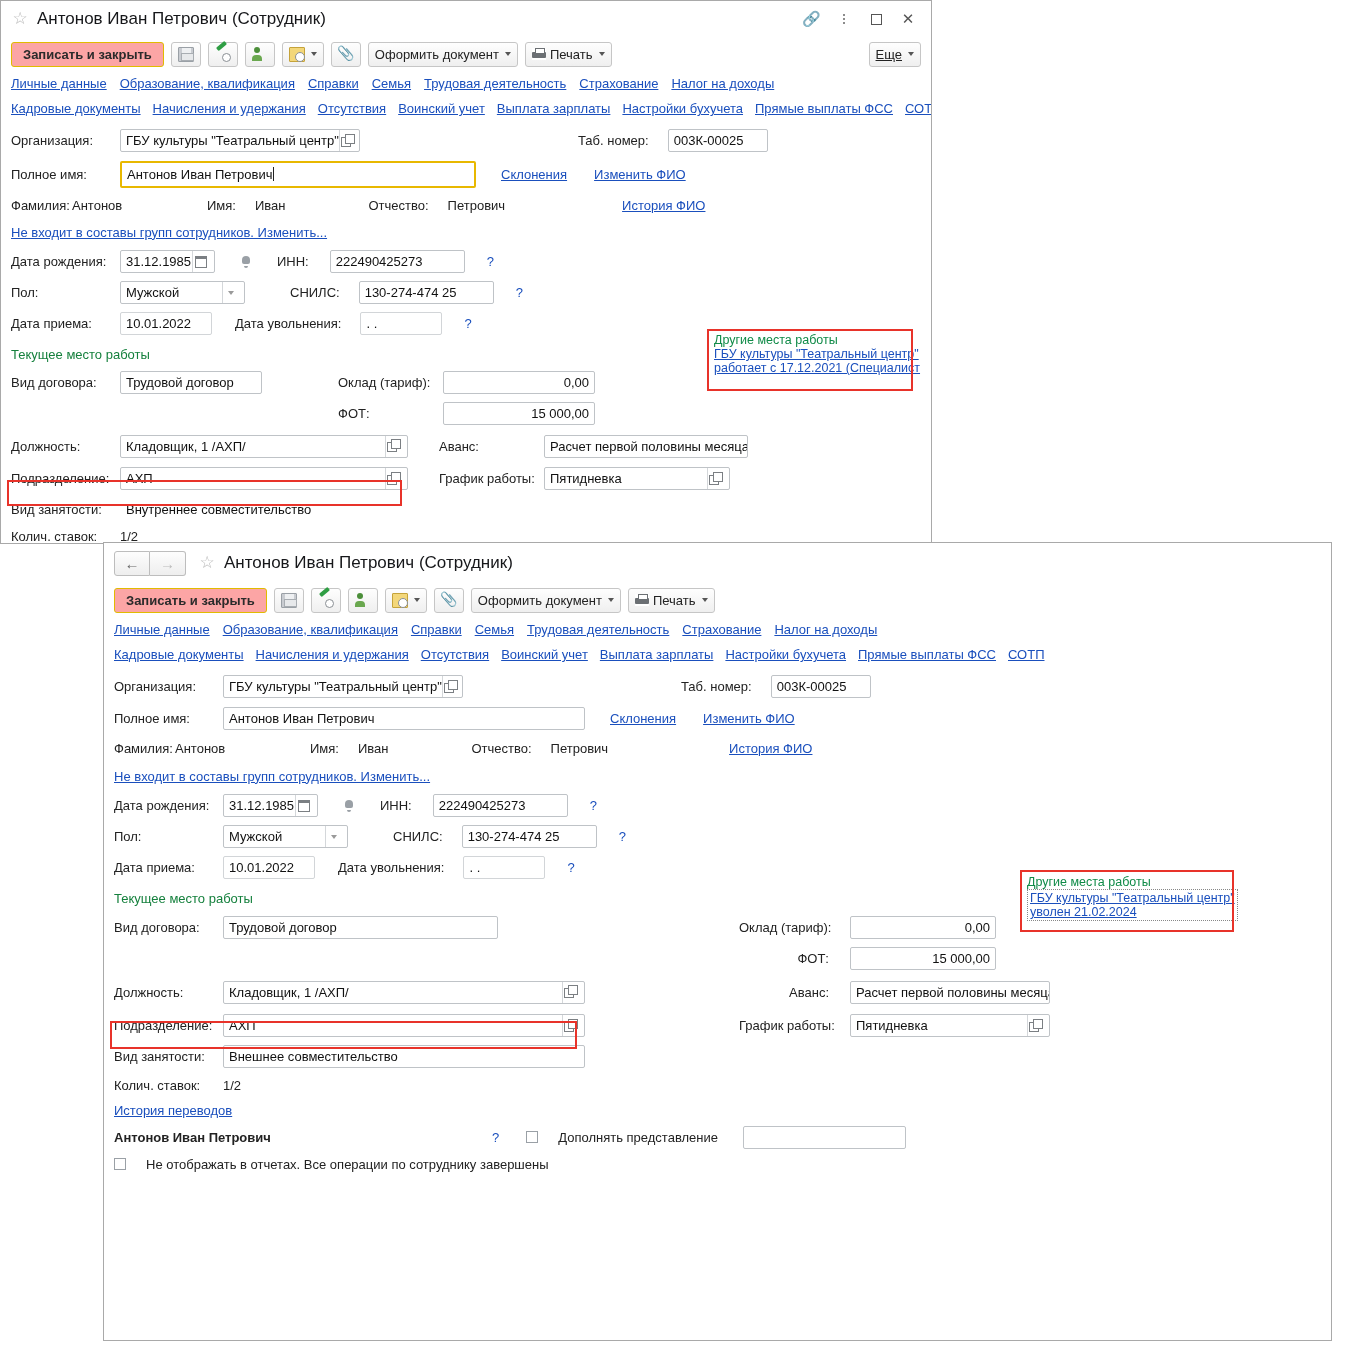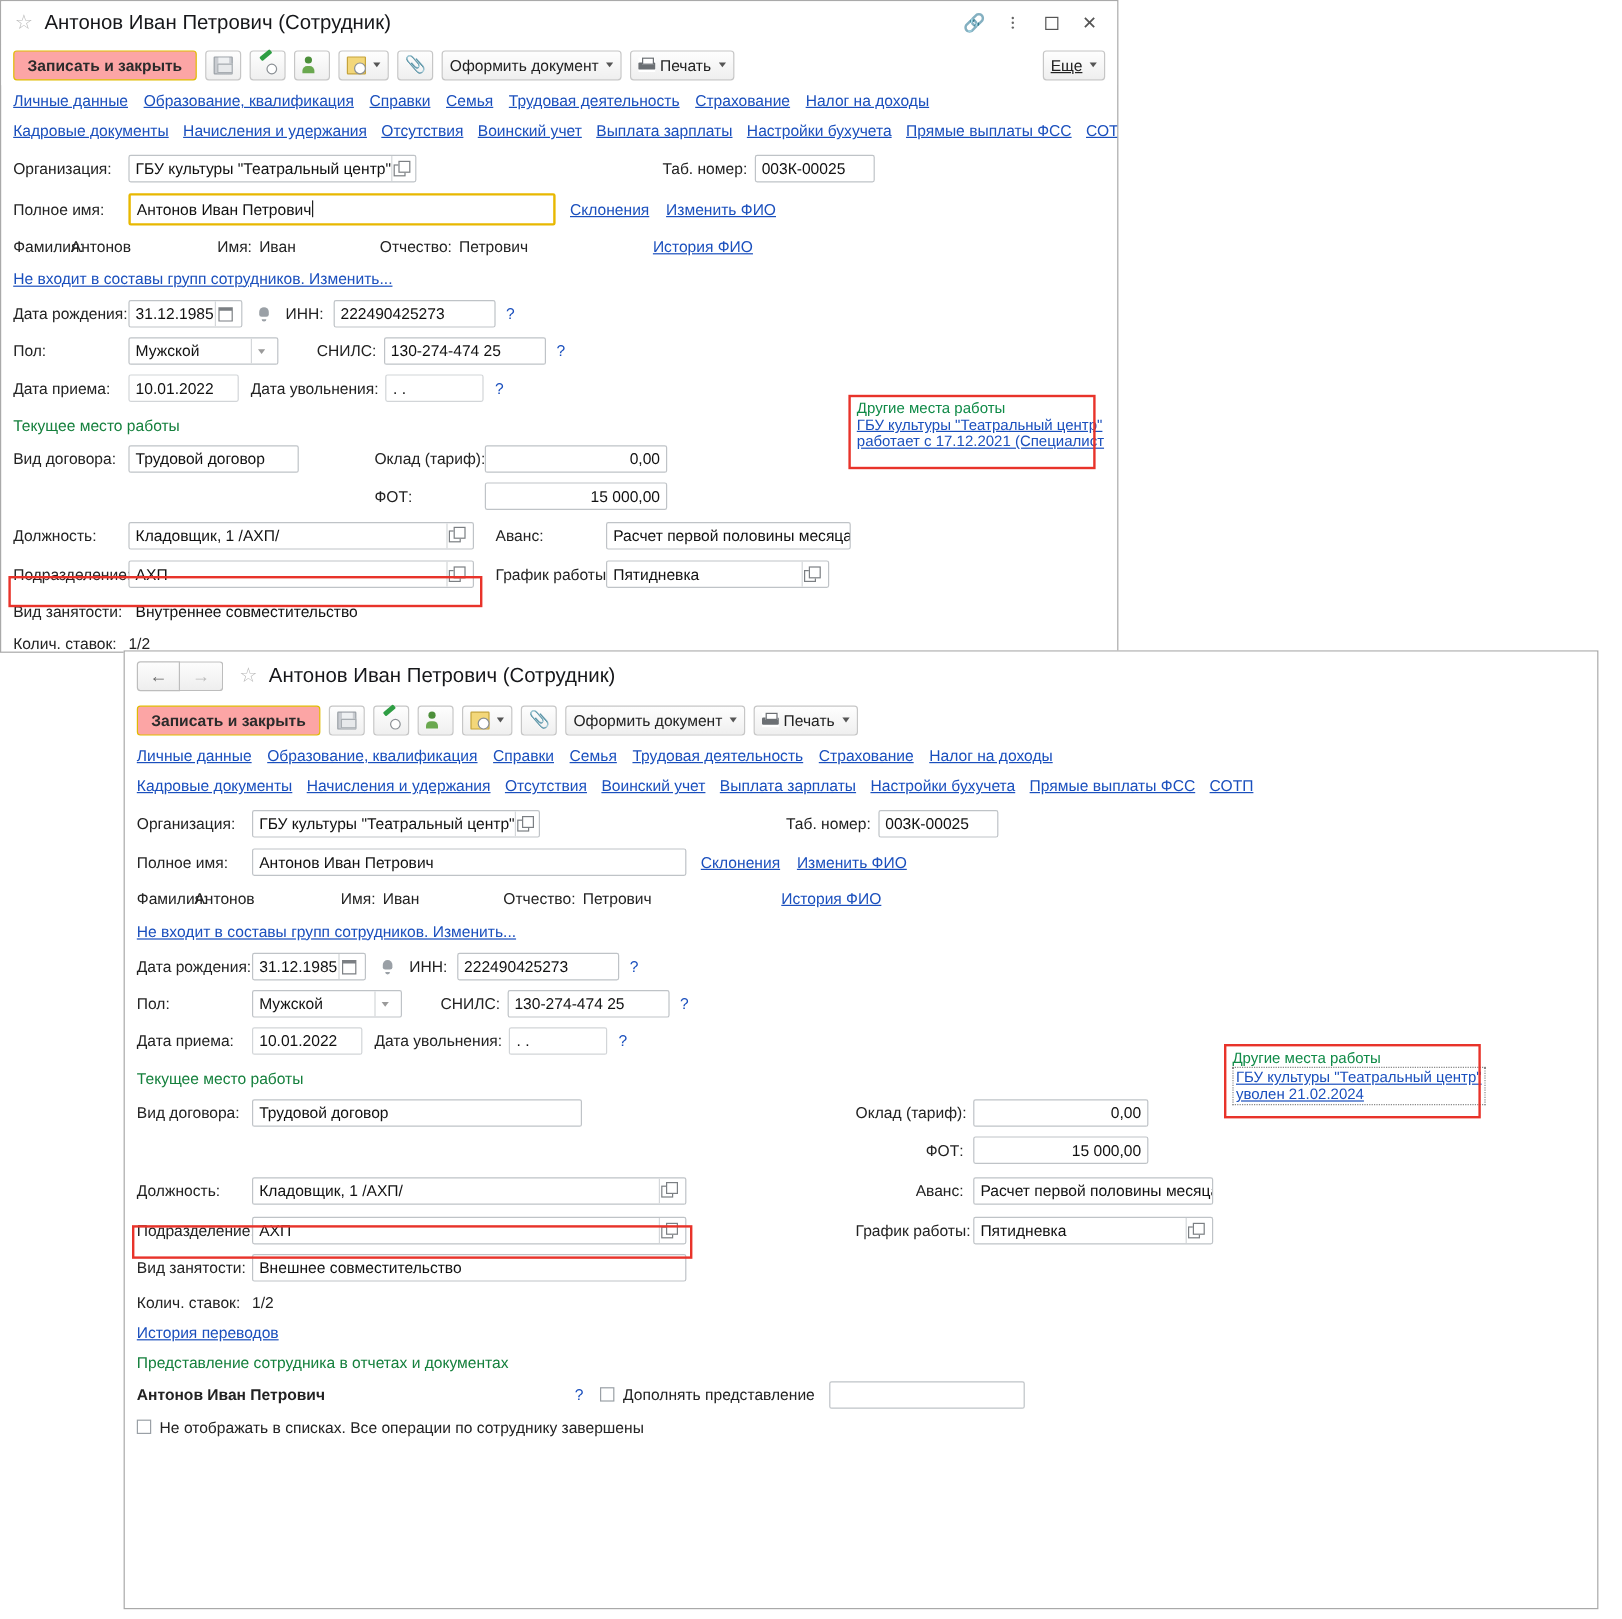--- a/index.html
+++ b/index.html
@@ -140,21 +140,21 @@
   }
   .lnk {
     color: #1a4fbd;
     text-decoration: underline;
     font-size: 13px;
     white-space: nowrap;
   }
 
   
   .form { position: relative; padding: 4px 10px 0 10px; }
-  .row { display: flex; align-items: center; height: 31px; }
+  .row { display: flex; align-items: center; height: 31px; gap: 13px; }
   .lbl { font-size: 13px; color: #222; white-space: nowrap; }
   .lbl.right { text-align: right; }
   .fld {
     height: 23px;
     border: 1px solid #bfc3c7;
     border-radius: 2px;
     background: #fff;
     display: flex; align-items: center;
     padding: 0 5px;
     font-size: 13px;
@@ -655,37 +655,34 @@
 
       <div class="row" style="height:26px;">
         <span class="lbl" style="width:96px;">Колич. ставок:</span>
         <span class="plaintxt">1/2</span>
       </div>
 
       <div class="row" style="height:25px;">
         <span class="lnk">История переводов</span>
       </div>
 
-      <div class="row" style="height:25px;">
-        <span class="grp-hdr">Представление сотрудника в отчетах и документах</span>
-      </div>
 
       <div class="row" style="height:28px;">
         <span class="plaintxt bold" style="width:365px;">Антонов Иван Петрович</span>
         <span class="qm">?</span>
         <span class="chk" style="margin-left:14px;"></span>
         <span class="plaintxt" style="margin-left:7px;">Дополнять представление</span>
         <div class="fld" style="width:163px; margin-left:12px;">
           <span></span>
         </div>
       </div>
 
       <div class="row" style="height:26px;">
         <span class="chk"></span>
-        <span class="plaintxt" style="margin-left:7px;">Не отображать в списках. Все операции по сотруднику завершены</span>
+        <span class="plaintxt" style="margin-left:7px;">Не отображать в отчетах. Все операции по сотруднику завершены</span>
       </div>
     </div>
 
     <div class="otherwork" style="left:919px; top:330px; width:208px;">
       <div class="hdr">Другие места работы</div>
       <div class="dotted" style="display:inline-block;">
         <a class="lnk2">ГБУ культуры "Театральный центр"</a>
         <a class="lnk2">уволен 21.02.2024</a>
       </div>
     </div>

